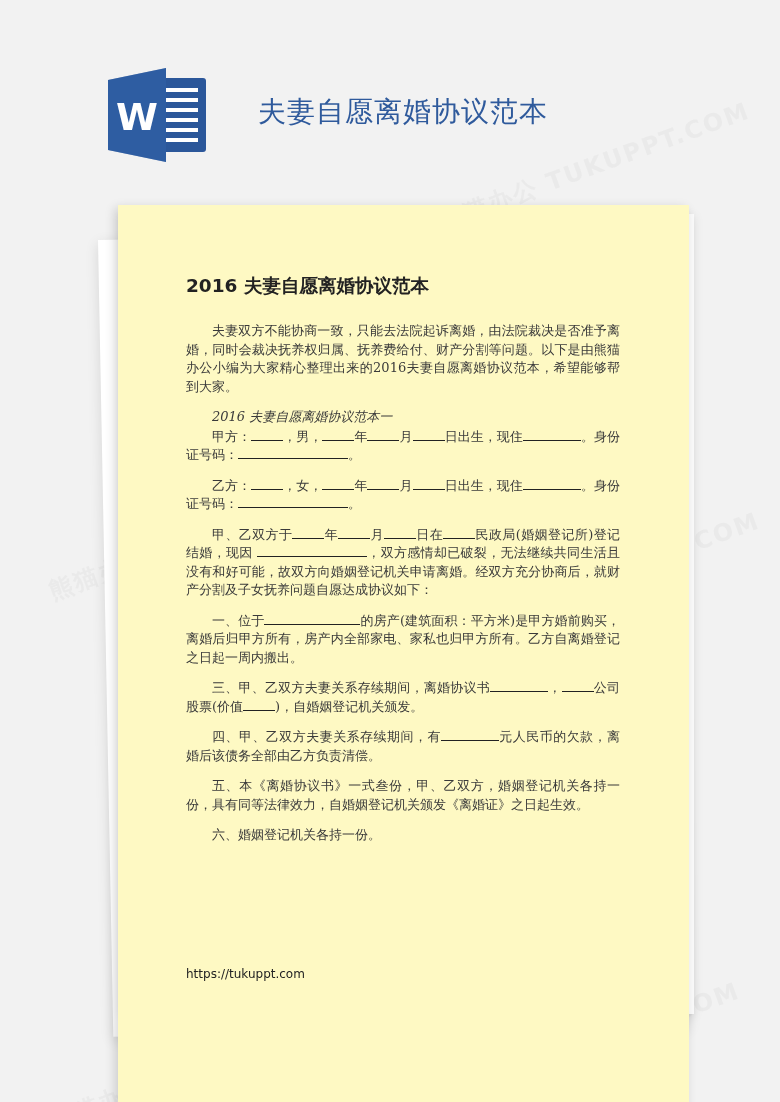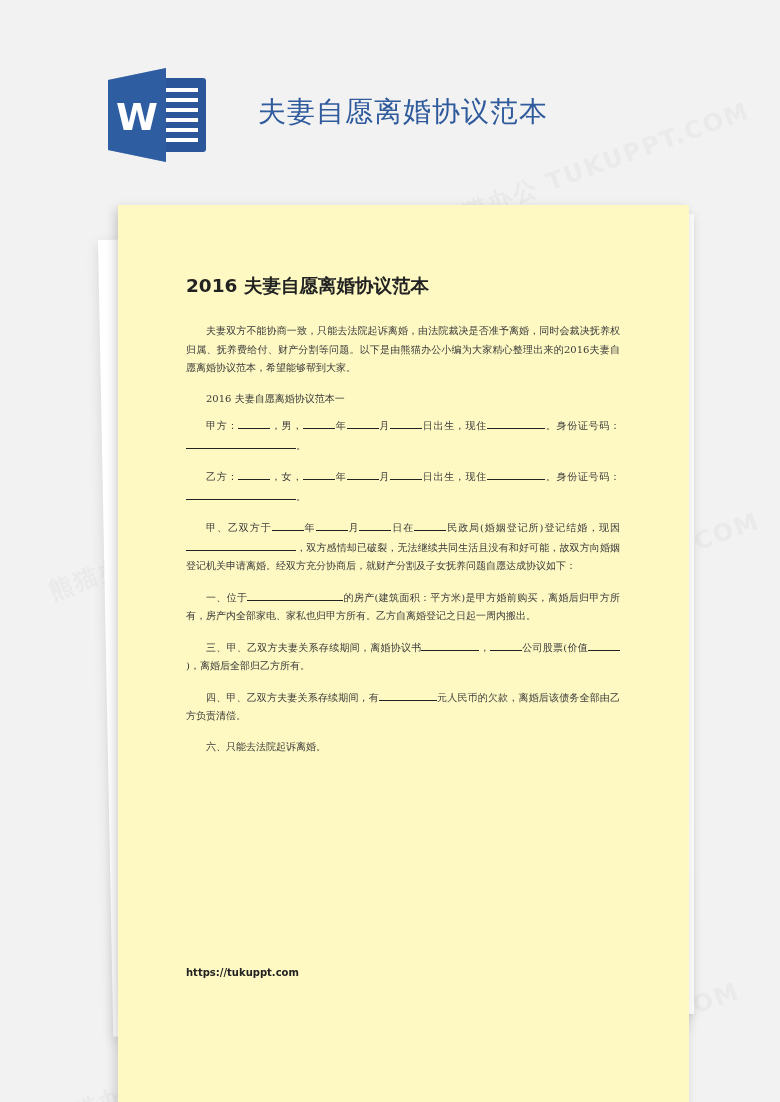--- a/index.html
+++ b/index.html
@@ -35,30 +35,30 @@
       box-shadow: -3px 3px 10px rgba(0,0,0,0.16);
     }
     .doc-title {
       position: absolute; left: 68px; top: 68px;
       font-family: "DejaVu Sans", "Liberation Sans", sans-serif;
       font-weight: bold; font-size: 18.5px; color: #222;
       white-space: nowrap;
     }
     .doc-body {
       position: absolute; left: 68px; top: 117px; width: 434px;
-      font-size: 10px; color: #3a3a3a; line-height: 18.5px;
+      font-size: 13px; color: #3a3a3a; line-height: 18.5px;
     }
     .doc-body p { margin: 0 0 12px 0; text-indent: 2em; text-align: justify; }
-    .doc-body p.sub { margin-bottom: 8px; }
+    .doc-body p.sub { margin-bottom: 1px; font-style: italic; }
     .blank { display: inline-block; border-bottom: 1px solid #222; height: 12px; vertical-align: baseline; }
     .w1 { width: 32px; } .w2 { width: 58px; } .w3 { width: 110px; } .w4 { width: 96px; }
     .doc-footer {
       position: absolute; left: 68px; top: 762px;
       font-family: "DejaVu Sans", "Liberation Sans", sans-serif;
-      font-size: 10px; color: #222; font-weight: bold;
+      font-size: 12px; color: #222;
     }
     .watermark {
       position: absolute; font-family: "DejaVu Sans", sans-serif;
       font-size: 24px; font-weight: bold; color: rgba(200,200,200,0.18);
       transform: rotate(-20deg); white-space: nowrap; pointer-events: none;
       letter-spacing: 2px;
     }
   </style>
 </head>
 <body>
@@ -108,25 +108,26 @@
     <p>
       <span>甲、乙双方于</span><span class="blank w1"></span><span>年</span><span class="blank w1"></span><span>月</span><span class="blank w1"></span><span>日在</span><span class="blank w1"></span><span>民政局(婚姻登记所)登记结婚，现因</span> <span class="blank w3"></span><span>，双方感情却已破裂，无法继续共同生活且没有和好可能，故双方向婚姻登记机关申请离婚。经双方充分协商后，就财产分割及子女抚养问题自愿达成协议如下：</span>
     </p>
 
     <p>
       <span>一、位于</span><span class="blank w4"></span><span>的房产(建筑面积：平方米)是甲方婚前购买，离婚后归甲方所有，房产内全部家电、家私也归甲方所有。乙方自离婚登记之日起一周内搬出。</span>
     </p>
 
 
     <p>
-      <span>三、甲、乙双方夫妻关系存续期间，离婚协议书</span><span class="blank w2"></span><span>，</span><span class="blank w1"></span><span>公司股票(价值</span><span class="blank w1"></span><span>)，离婚后全部归乙方所有。</span>
+      <span>三、甲、乙双方夫妻关系存续期间，离婚协议书</span><span class="blank w2"></span><span>，</span><span class="blank w1"></span><span>公司股票(价值</span><span class="blank w1"></span><span>)，自婚姻登记机关颁发。</span>
     </p>
 
     <p>
       <span>四、甲、乙双方夫妻关系存续期间，有</span><span class="blank w2"></span><span>元人民币的欠款，离婚后该债务全部由乙方负责清偿。</span>
     </p>
 
-    <p>六、只能去法院起诉离婚。</p>
+    <p>五、本《离婚协议书》一式叁份，甲、乙双方，婚姻登记机关各持一份，具有同等法律效力，自婚姻登记机关颁发《离婚证》之日起生效。</p>
+    <p>六、婚姻登记机关各持一份。</p>
 
   </div>
 
   <div class="doc-footer">https://tukuppt.com</div>
 </div>
 
 </body></html>

